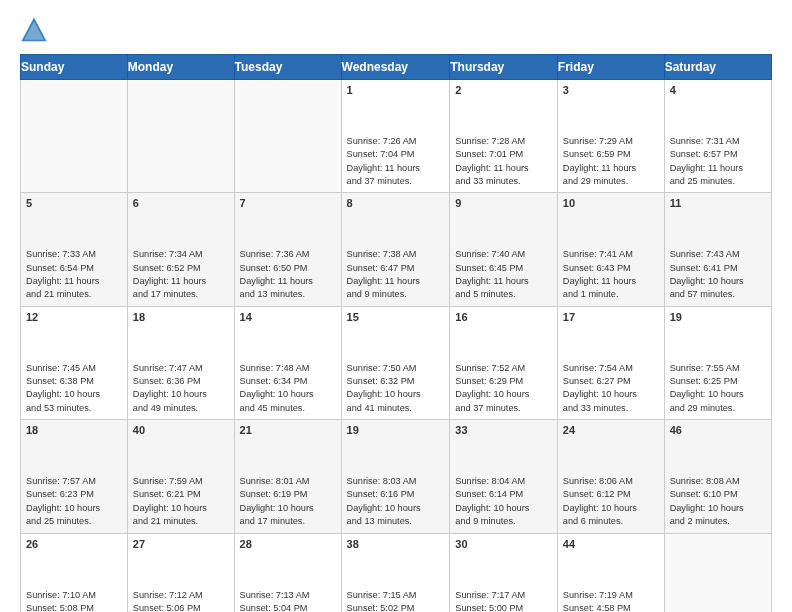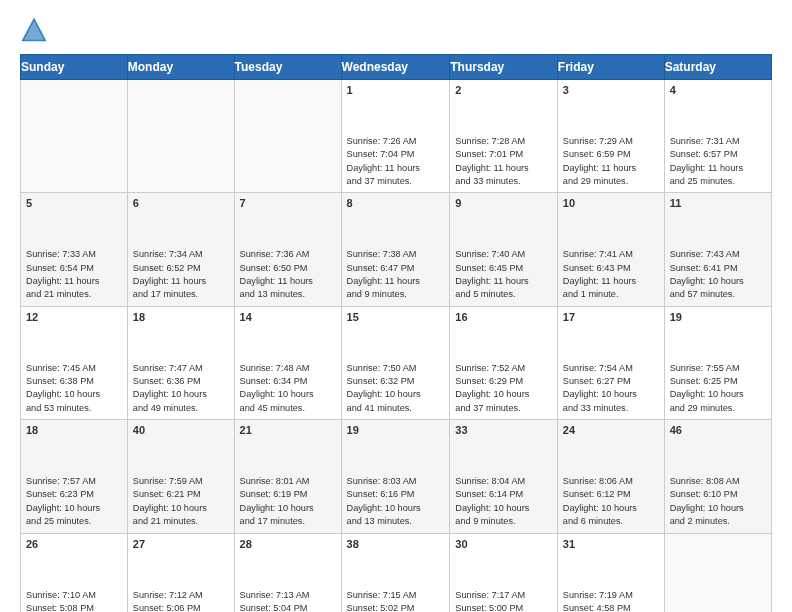--- a/index.html
+++ b/index.html
@@ -264,20 +264,20 @@
           </td>
           <td>
             <span class="day-num">38</span>
             <div class="day-info">Sunrise: 7:15 AM<br>Sunset: 5:02 PM<br>Daylight: 9 hours<br>and 46 minutes.</div>
           </td>
           <td>
             <span class="day-num">30</span>
             <div class="day-info">Sunrise: 7:17 AM<br>Sunset: 5:00 PM<br>Daylight: 9 hours<br>and 43 minutes.</div>
           </td>
           <td>
-            <span class="day-num">31</span>
+            <span class="day-num">44</span>
             <div class="day-info">Sunrise: 7:19 AM<br>Sunset: 4:58 PM<br>Daylight: 9 hours<br>and 39 minutes.</div>
           </td>
           <td class="empty"></td>
         </tr>
       </tbody>
   </table>
 </div>
 
 </body></html>

